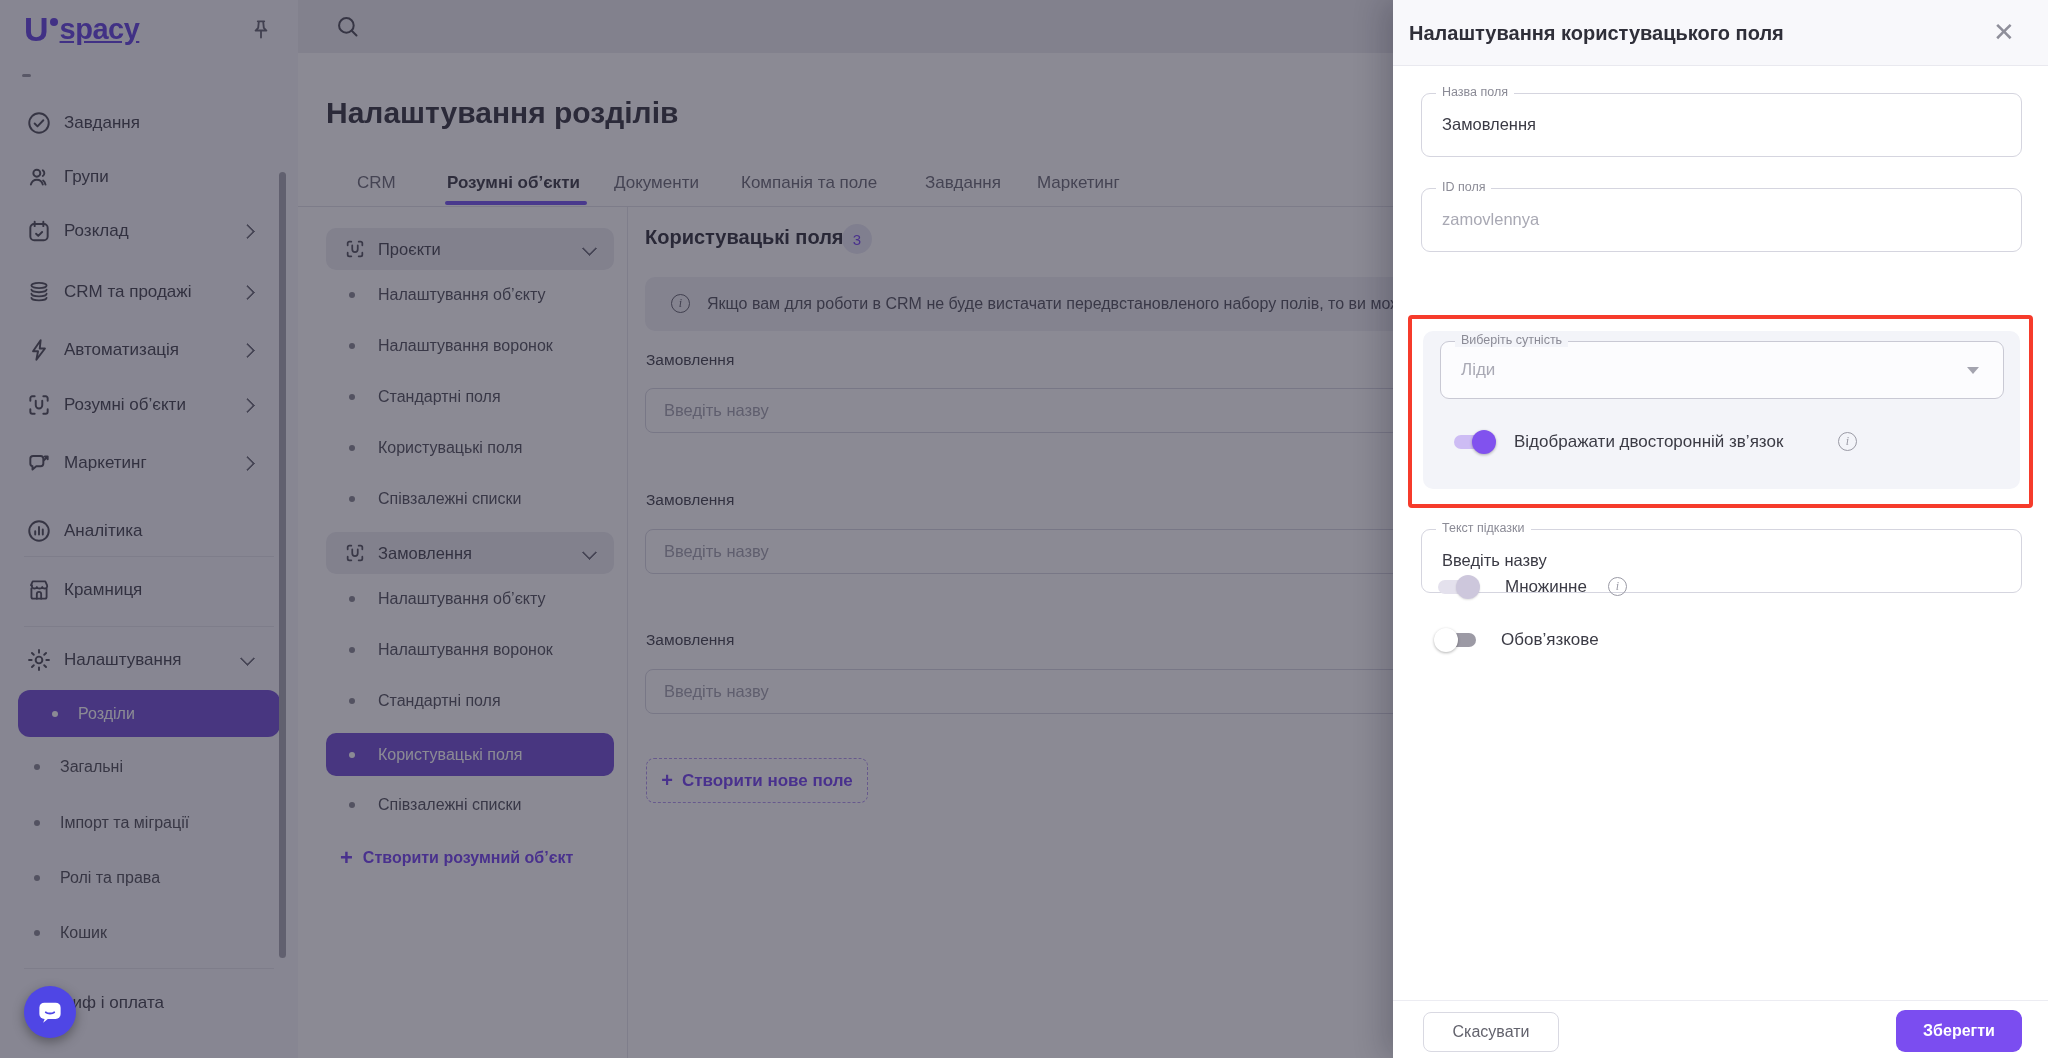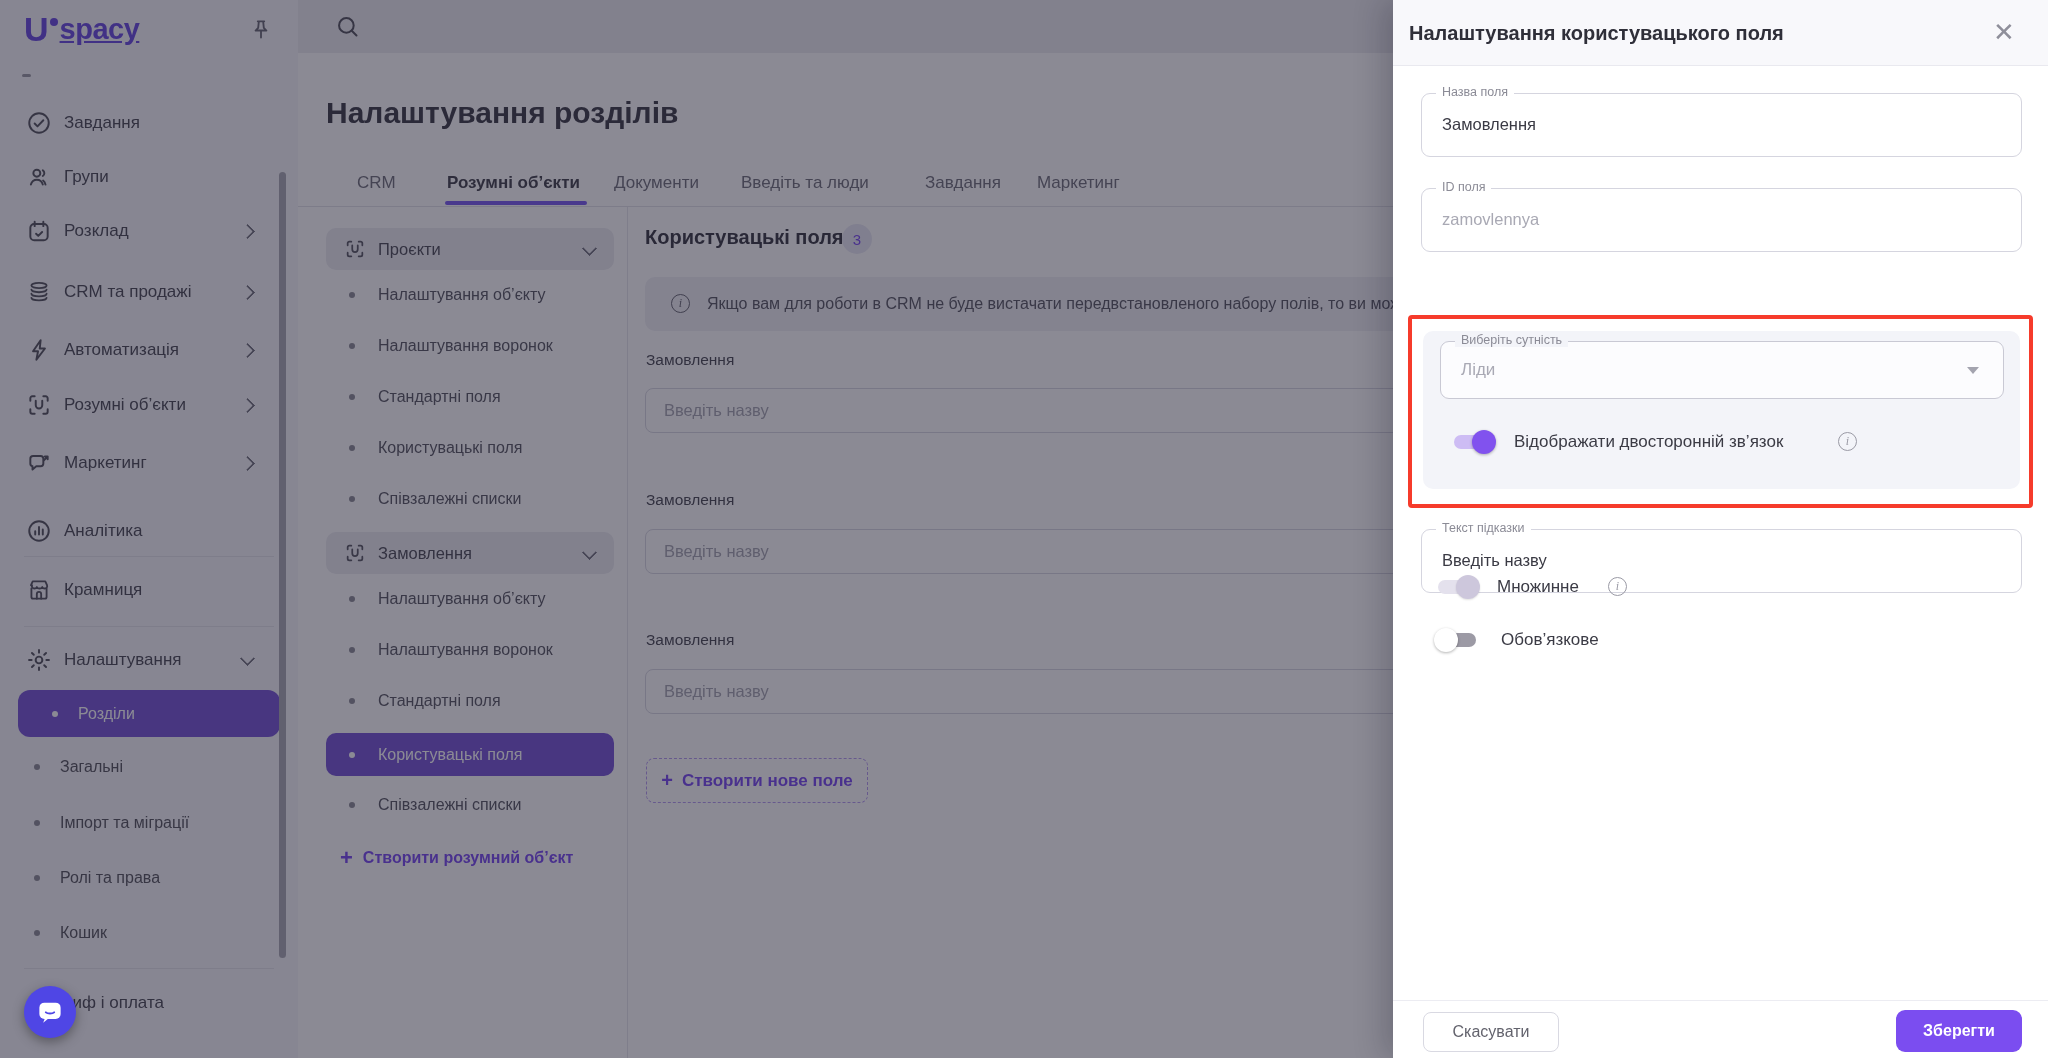--- a/index.html
+++ b/index.html
@@ -277,21 +277,21 @@
           <circle cx="11" cy="11" r="6.5"></circle>
           <path d="M15.8 15.8L20 20"></path>
         </svg>
     </span>
   </div>
 
   <div class="page-title">Налаштування розділів</div>
   <div class="tab" style="left:357px">CRM</div>
   <div class="tab active" style="left:447px">Розумні об’єкти</div>
   <div class="tab" style="left:614px">Документи</div>
-  <div class="tab" style="left:741px">Введіть та люди</div>
+  <div class="tab" style="left:741px">Компанія та поле</div>
   <div class="tab" style="left:925px">Завдання</div>
   <div class="tab" style="left:1037px">Маркетинг</div>
   <div class="tab-underline"></div>
   <div class="hdivider"></div>
   <div class="vdivider"></div>
 
   <div class="tgroup" style="top:228px">
     <span class="gicon">
         <svg viewBox="0 0 24 24" fill="none" stroke="currentColor" stroke-width="1.9" stroke-linecap="round">
           <path d="M4 8V5.8A1.8 1.8 0 0 1 5.8 4H8M16 4h2.2A1.8 1.8 0 0 1 20 5.8V8M20 16v2.2a1.8 1.8 0 0 1-1.8 1.8H16M8 20H5.8A1.8 1.8 0 0 1 4 18.2V16"></path>
@@ -421,21 +421,21 @@
 
     <div class="mfield" style="top:529px">
       <span class="mlabel">Текст підказки</span>
       <span class="mvalue">Введіть назву</span>
     </div>
 
     <div class="switch sw-dis" style="left:41px;top:574px">
       <span class="track"></span>
       <span class="thumb"></span>
     </div>
-    <span class="tog-label" style="left:104px;top:574px">Множинне</span>
+    <span class="tog-label" style="left:112px;top:574px">Множинне</span>
     <span class="iinfo abs" style="left:215px;top:577px">i</span>
 
     <div class="switch sw-off" style="left:41px;top:627px">
       <span class="track"></span>
       <span class="thumb"></span>
     </div>
     <span class="tog-label" style="left:108px;top:627px">Обов’язкове</span>
 
     <div class="modal-footer">
       <button class="btn-cancel">Скасувати</button>

